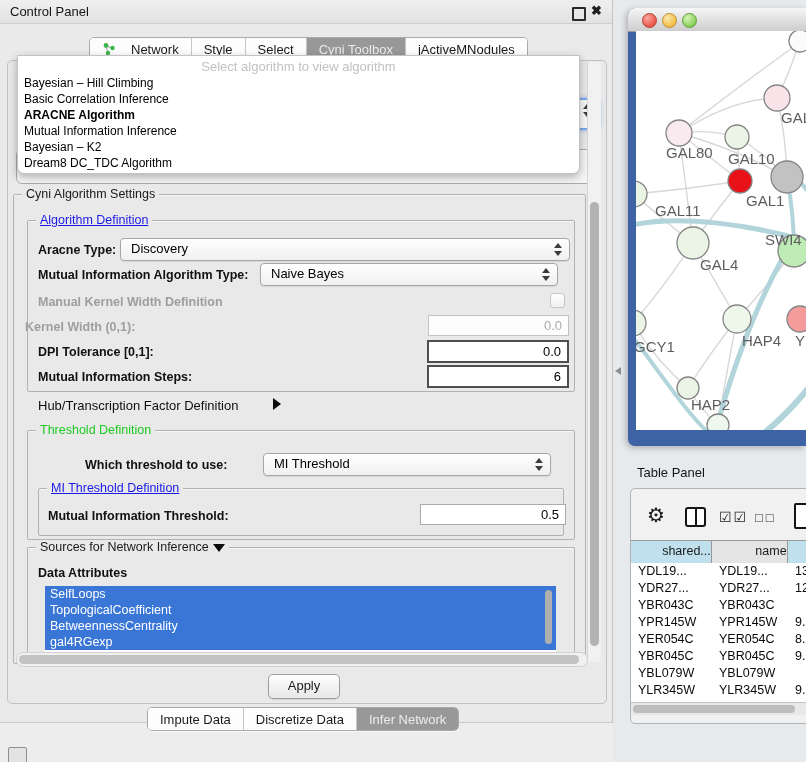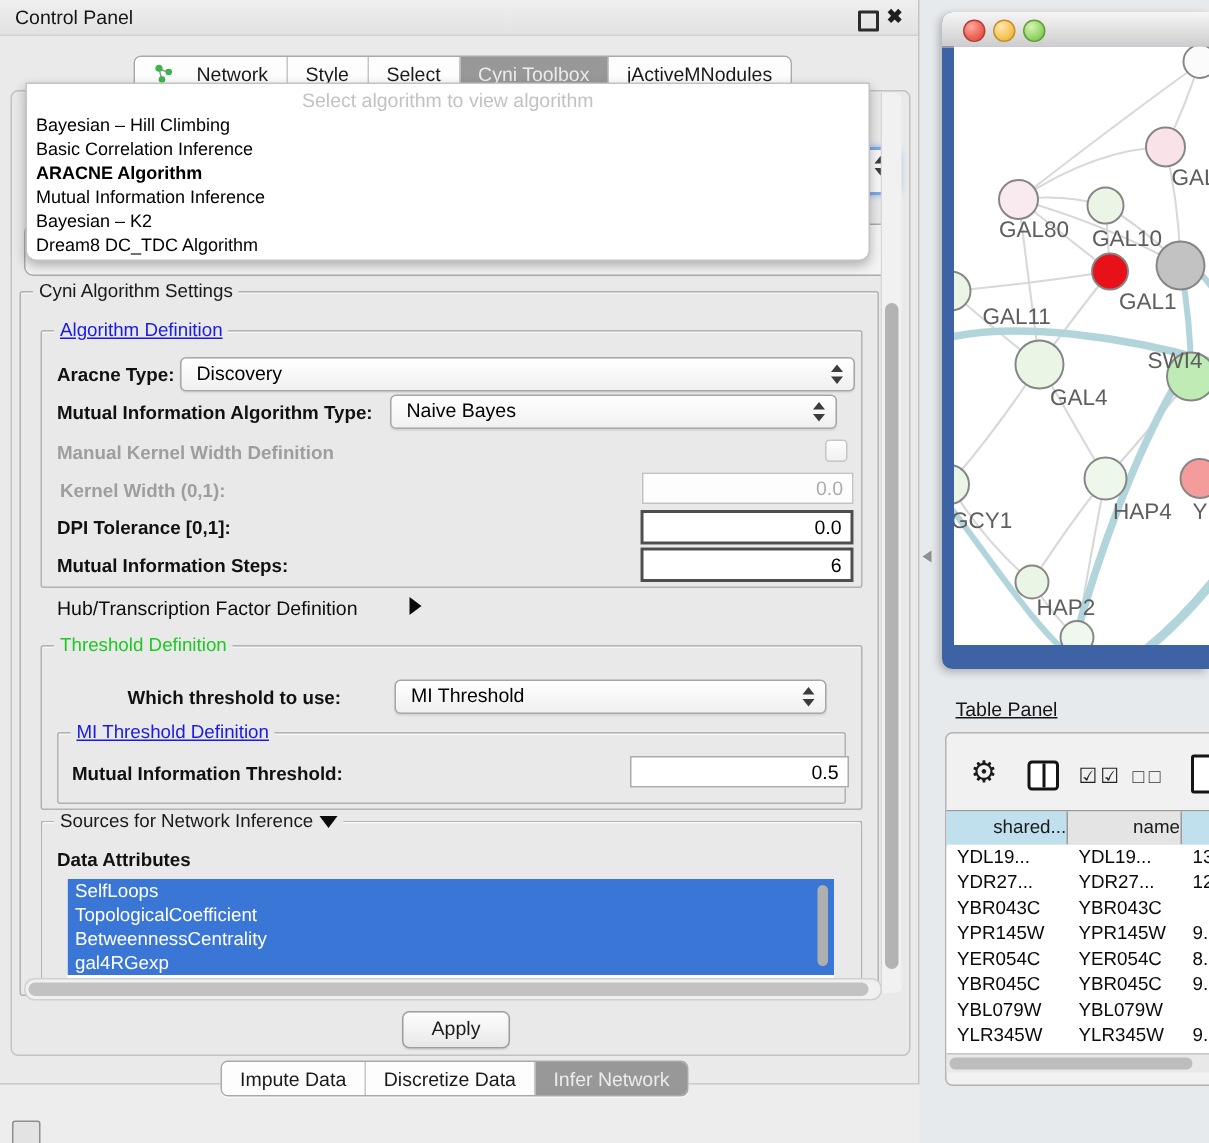--- a/index.html
+++ b/index.html
@@ -74,21 +74,21 @@
   .light-red{left:14px;background:radial-gradient(circle at 35% 30%,#FCA9A0,#EE6156 60%,#D84437);border:1px solid #B63C33;}
   .light-yellow{left:34px;background:radial-gradient(circle at 35% 30%,#FBE7B0,#F5C455 60%,#E8A932);border:1px solid #C28F2C;}
   .light-green{left:54px;background:radial-gradient(circle at 35% 30%,#D6F3B2,#95D56A 60%,#6CBA3E);border:1px solid #5E9E38;}
   .net-canvas{left:636px;top:31px;width:170px;height:399px;background:#FFF;overflow:hidden;}
   .e-thin{fill:none;stroke:#D8D8D8;stroke-width:1.4;}
   .e-thick{fill:none;stroke:#B2D4DB;stroke-linecap:round;}
   .node{stroke:#858585;stroke-width:1.3;}
   .node-label{fill:#5E5E5E;font-size:15px;font-family:"Liberation Sans",sans-serif;}
   .split-arrow{left:615px;top:367px;width:0;height:0;border-top:4px solid transparent;border-bottom:4px solid transparent;border-right:6px solid #8F8F8F;}
   
-  .tp-title{left:637px;top:465px;font-size:13px;color:#151515;text-decoration:underline;}
+  .tp-title{left:637px;top:465px;font-size:13px;color:#151515;}
   .tp-box{left:630px;top:488px;width:200px;height:234px;background:#F1F1F1;border:1px solid #B3B3B3;border-radius:5px 0 0 5px;}
   .gear{left:647px;top:504px;font-size:20px;color:#1A1A1A;line-height:22px;}
   .split-icon{left:685px;top:507px;width:17px;height:16px;border:2px solid #141414;border-radius:3px;background:#FFF;}
   .split-icon-div{position:absolute;left:7.5px;top:0;width:2px;height:16px;background:#141414;}
   .checks{left:719px;top:509px;font-size:14px;color:#222;letter-spacing:2px;}
   .boxes{left:755px;top:510px;font-size:13px;color:#333;letter-spacing:3px;}
   .doc-icon{left:794px;top:503px;width:18px;height:22px;border:2px solid #141414;border-radius:2px;background:#FFF;}
   .tp-header{left:631px;top:540px;width:200px;height:22px;display:flex;border-top:1px solid #9A9A9A;border-bottom:1px solid #8A8A8A;}
   .th{font-size:12.5px;text-align:right;line-height:21px;border-right:1px solid #9A9A9A;overflow:hidden;white-space:nowrap;}
   .th-blue{background:#BFE0EC;}
@@ -183,21 +183,21 @@
     <div class="abs lbl" style="left:38px;top:268px;">Mutual Information Algorithm Type:</div>
     <div class="combo" style="left:260px;top:263px;width:286px;height:21px;">
       <span>Naive Bayes</span>
       <div class="combo-arrows">
           <div class="up"></div>
           <div class="dn"></div>
         </div>
     </div>
     <div class="abs lbl lbl-dis" style="left:38px;top:295px;">Manual Kernel Width Definition</div>
     <div class="checkbox" style="left:550px;top:293px;"></div>
-    <div class="abs lbl lbl-dis" style="left:40px;top:320px;">Kernel Width (0,1):</div>
+    <div class="abs lbl lbl-dis" style="left:25px;top:320px;">Kernel Width (0,1):</div>
     <div class="field field-dis" style="left:428px;top:315px;width:133px;height:19px;">0.0</div>
     <div class="abs lbl" style="left:38px;top:345px;">DPI Tolerance [0,1]:</div>
     <div class="field field-dark" style="left:427px;top:340px;width:132px;height:19px;">0.0</div>
     <div class="abs lbl" style="left:38px;top:370px;">Mutual Information Steps:</div>
     <div class="field field-dark" style="left:427px;top:365px;width:132px;height:19px;">6</div>
 
     <div class="abs" style="left:38px;top:398px;font-size:13px;color:#0E0E0E;">Hub/Transcription Factor Definition</div>
     <div class="arrow-right" style="left:273px;top:398px;"></div>
 
     <div class="abs grp grp-threshold">

